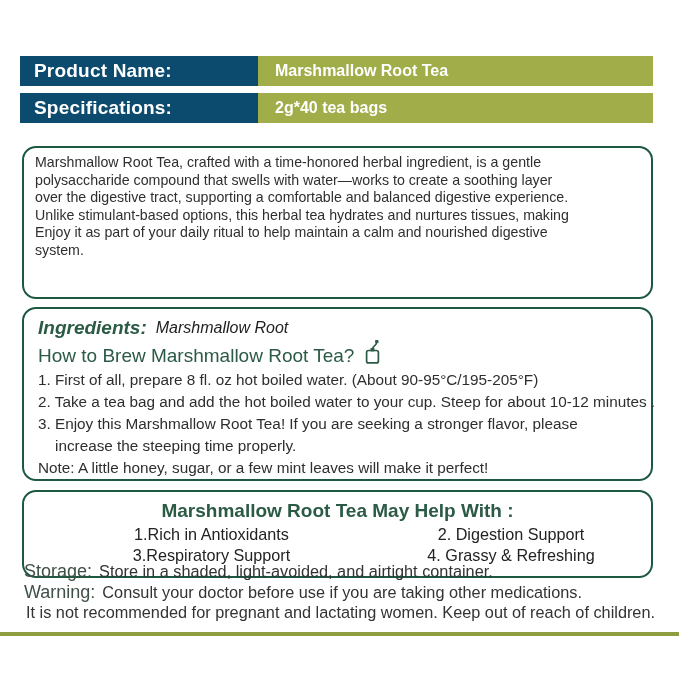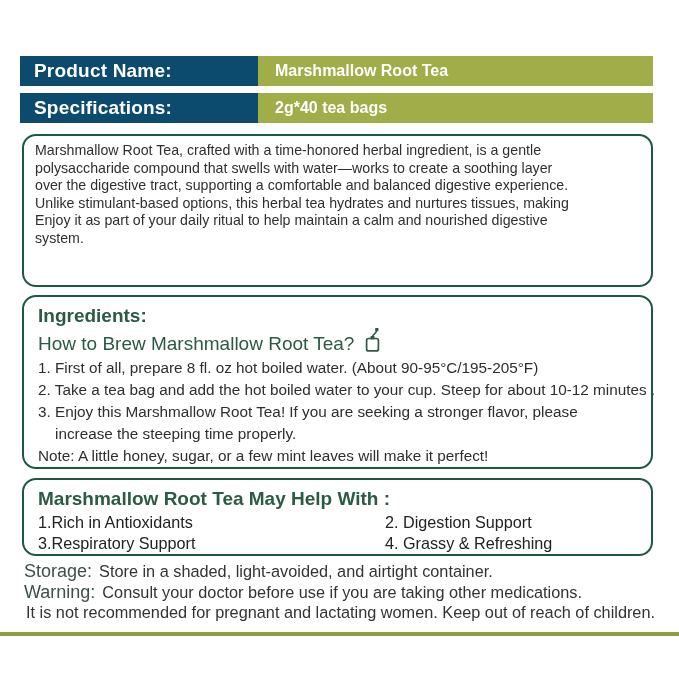--- a/index.html
+++ b/index.html
@@ -15,39 +15,39 @@
     font-weight:bold;font-size:19px;display:flex;align-items:center;
     padding-left:14px;box-sizing:border-box;letter-spacing:.2px;
   }
   .spec-value{
     flex:1;background:#a0ad49;color:#ffffff;font-weight:bold;font-size:16px;
     display:flex;align-items:center;padding-left:17px;box-sizing:border-box;
   }
   
   .gbox{
     position:absolute;left:22px;width:631px;box-sizing:border-box;
-    border:2px solid #1d5941;border-radius:14px;background:#fff;
+    border:2px solid #1d5941;border-radius:14px;background:#fff;margin-top:12px;
   }
   #desc-box{top:134px;height:153px;padding:6px 11px;}
   .desc-line{
     font-size:14.2px;line-height:17.6px;color:#2f2f2f;white-space:nowrap;
   }
   #brew-box{top:295px;height:174px;padding:8px 14px;overflow:visible;}
-  .ing-row{display:flex;align-items:center;height:22px;}
+  .ing-row{display:flex;align-items:center;height:22px;font-style:italic;}
   .ing-label{font-size:19px;font-weight:bold;color:#2b5a45;}
   .ing-value{font-size:16px;color:#222;margin-left:9px;}
   .brew-head-row{display:flex;align-items:center;height:26px;margin-top:4px;}
   .brew-heading{font-size:19px;font-weight:normal;color:#2b5a45;}
   .brew-icon{margin-left:10px;margin-top:-4px;}
   .step{
     font-size:15.3px;color:#2e2e2e;height:22px;line-height:22px;white-space:nowrap;
   }
   .step-cont{padding-left:17px;}
   
-  #benefit-box{top:478px;height:78px;padding:5px 14px;}
+  #benefit-box{top:478px;height:88px;padding:5px 14px;text-align:center;}
   .benefit-heading{font-size:19px;font-weight:bold;color:#2b5a45;height:27px;line-height:27px;}
   .benefit-grid{display:grid;grid-template-columns:347px auto;grid-auto-rows:21px;}
   .benefit-item{font-size:16.2px;color:#222;line-height:21px;white-space:nowrap;}
   
   .footer{position:absolute;left:24px;top:561px;width:640px;}
   .foot-line{display:flex;align-items:baseline;height:21px;}
   .foot-label{font-size:18px;color:#3f5047;}
   .foot-text{font-size:16.3px;color:#333;margin-left:7px;white-space:nowrap;}
   .foot-text-cont{font-size:16.3px;color:#333;margin-left:2px;white-space:nowrap;}
   .bottom-bar{
@@ -73,20 +73,21 @@
   <div class="desc-line">polysaccharide compound that swells with water—works to create a soothing layer</div>
   <div class="desc-line">over the digestive tract, supporting a comfortable and balanced digestive experience.</div>
   <div class="desc-line">Unlike stimulant-based options, this herbal tea hydrates and nurtures tissues, making</div>
   <div class="desc-line">Enjoy it as part of your daily ritual to help maintain a calm and nourished digestive</div>
   <div class="desc-line">system.</div>
 </div>
 
 <div class="gbox" id="brew-box">
   <div class="ing-row">
     <span class="ing-label">Ingredients:</span>
+    <span class="ing-value">Marshmallow Root</span>
   </div>
   <div class="brew-head-row">
     <span class="brew-heading">How to Brew Marshmallow Root Tea?</span>
     <span class="brew-icon">
       <svg width="17" height="26" viewBox="0 0 17 26" fill="none">
         <path d="M8.5 10 C8.5 6.5 13 6.5 12.5 3.5" stroke="#2b5a45" stroke-width="1.6" fill="none"></path>
         <rect x="11.2" y="1" width="3.2" height="3.2" fill="#2b5a45"></rect>
         <rect x="6.6" y="9" width="3.8" height="3.4" fill="#2b5a45"></rect>
         <rect x="2.6" y="11.5" width="11.8" height="12.4" rx="2" stroke="#2b5a45" stroke-width="1.7" fill="none"></rect>
       </svg>

